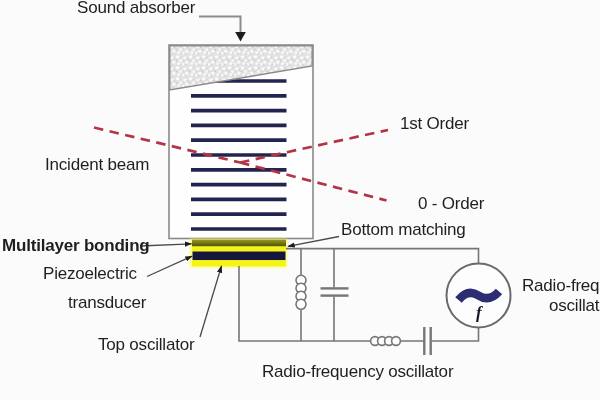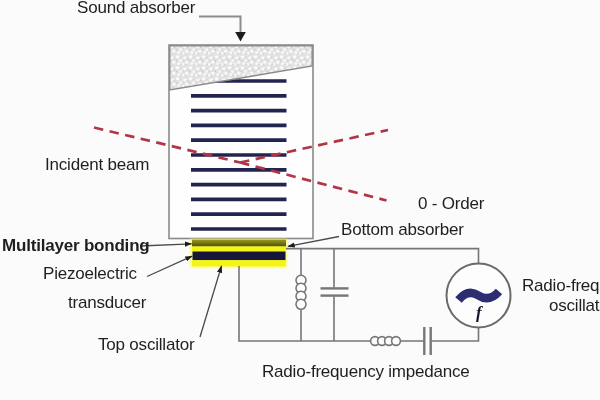--- a/index.html
+++ b/index.html
@@ -137,25 +137,26 @@
         <line x1="424.3" y1="327" x2="424.3" y2="355"></line>
         <line x1="430.7" y1="327" x2="430.7" y2="355"></line>
       </g>
 
       <circle cx="478.5" cy="295.5" r="32" fill="#fdfdfd" stroke="#6a6a6a" stroke-width="2"></circle>
       <path d="M458.5,300 Q468,288.5 478.5,295.5 Q489,302.5 499,291.5" stroke="#2d2d72" stroke-width="8.5"></path>
     </g>
   </svg>
 
   <div class="lbl" style="left:77px;top:-2px;">Sound absorber</div>
+  <div class="lbl" style="left:400px;top:113.5px;">1st Order</div>
   <div class="lbl" style="left:45px;top:155px;text-align:right;">Incident beam</div>
   <div class="lbl" style="left:398px;top:194px;margin-left:20px;">0 - Order</div>
   <div class="lbl" style="left:2px;top:236px;font-weight:bold;">Multilayer bonding</div>
-  <div class="lbl" style="left:341px;top:220px;">Bottom absorber</div>
+  <div class="lbl" style="left:341px;top:220px;">Bottom matching</div>
   <div class="lbl" style="left:43px;top:264px;">Piezoelectric</div>
   <div class="lbl" style="left:68px;top:292.5px;">transducer</div>
   <div class="lbl" style="left:98px;top:335px;">Top oscillator</div>
   <div class="lbl" style="left:522px;top:275.5px;">Radio-frequency</div>
   <div class="lbl" style="left:549px;top:295.5px;">oscillator</div>
-  <div class="lbl" style="left:262px;top:362px;">Radio-frequency impedance</div>
+  <div class="lbl" style="left:262px;top:362px;">Radio-frequency oscillator</div>
   <div class="osc-f" style="left:476px;top:302.5px;">f</div>
 
 </div>
 
 </body></html>

